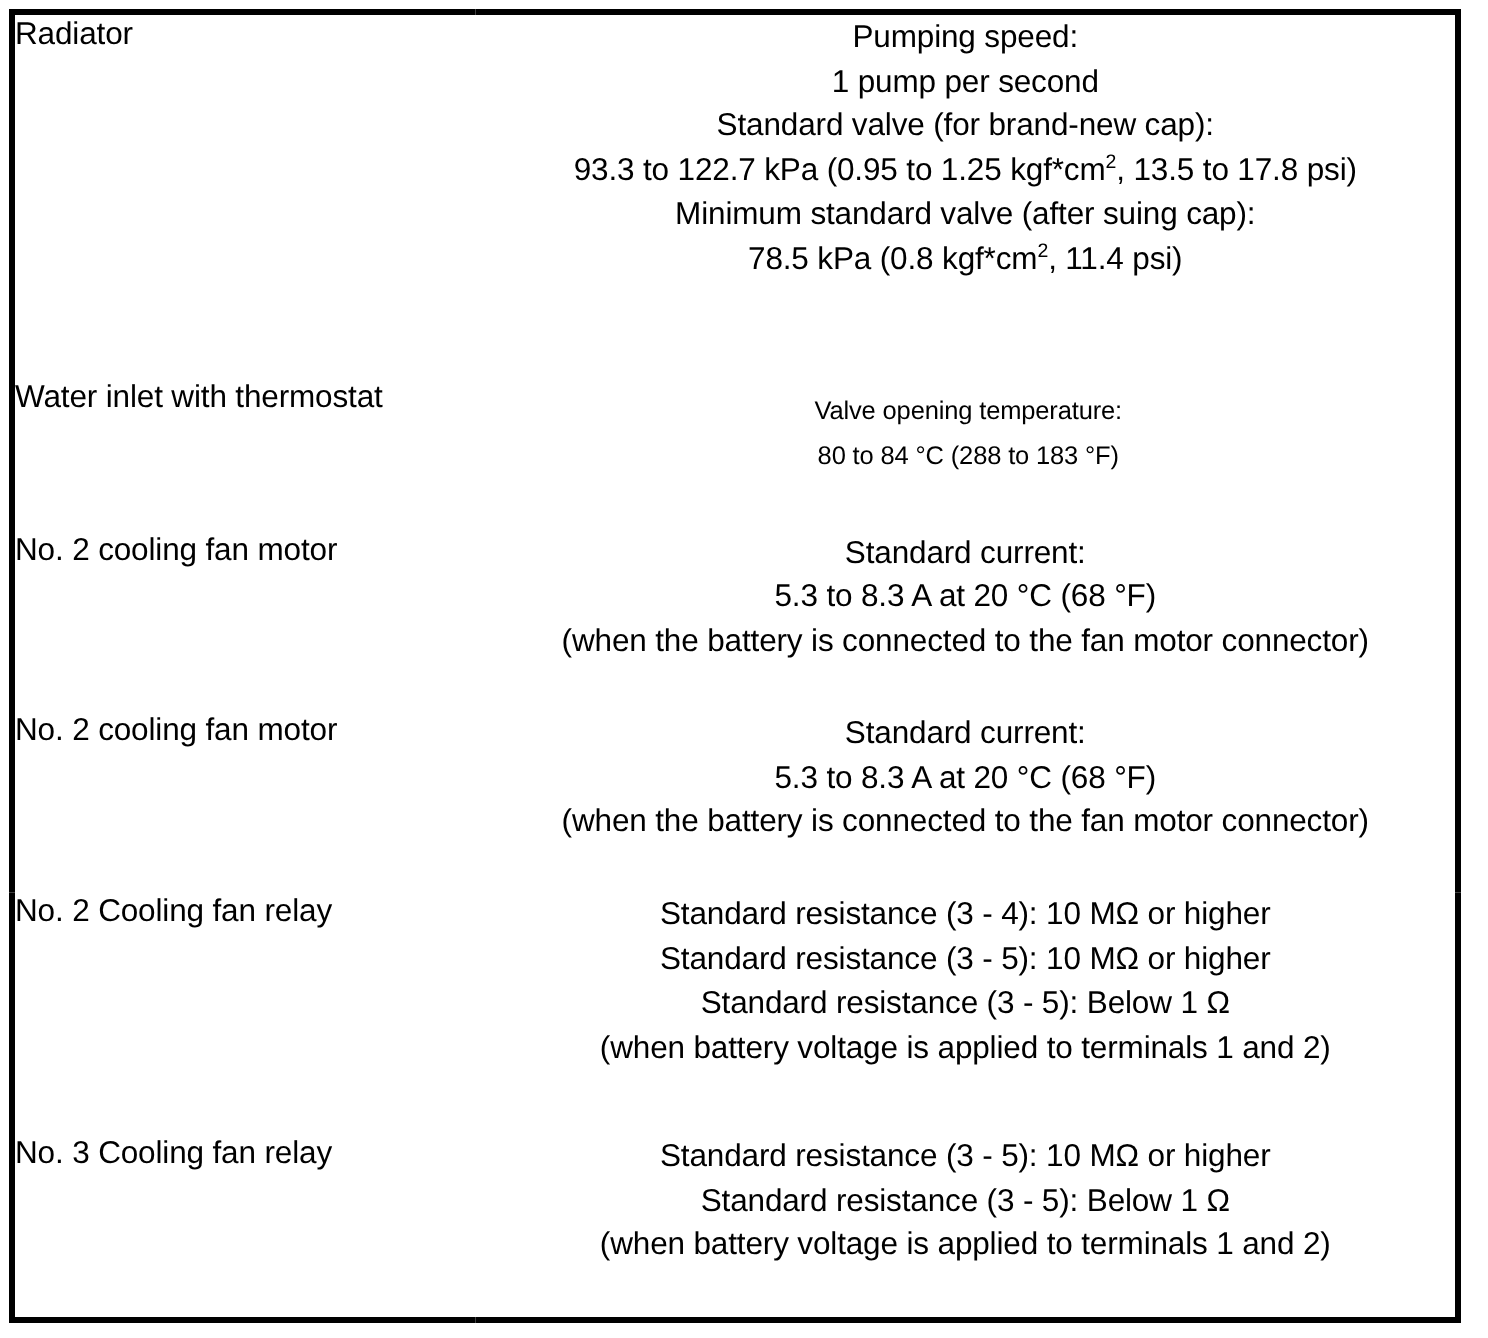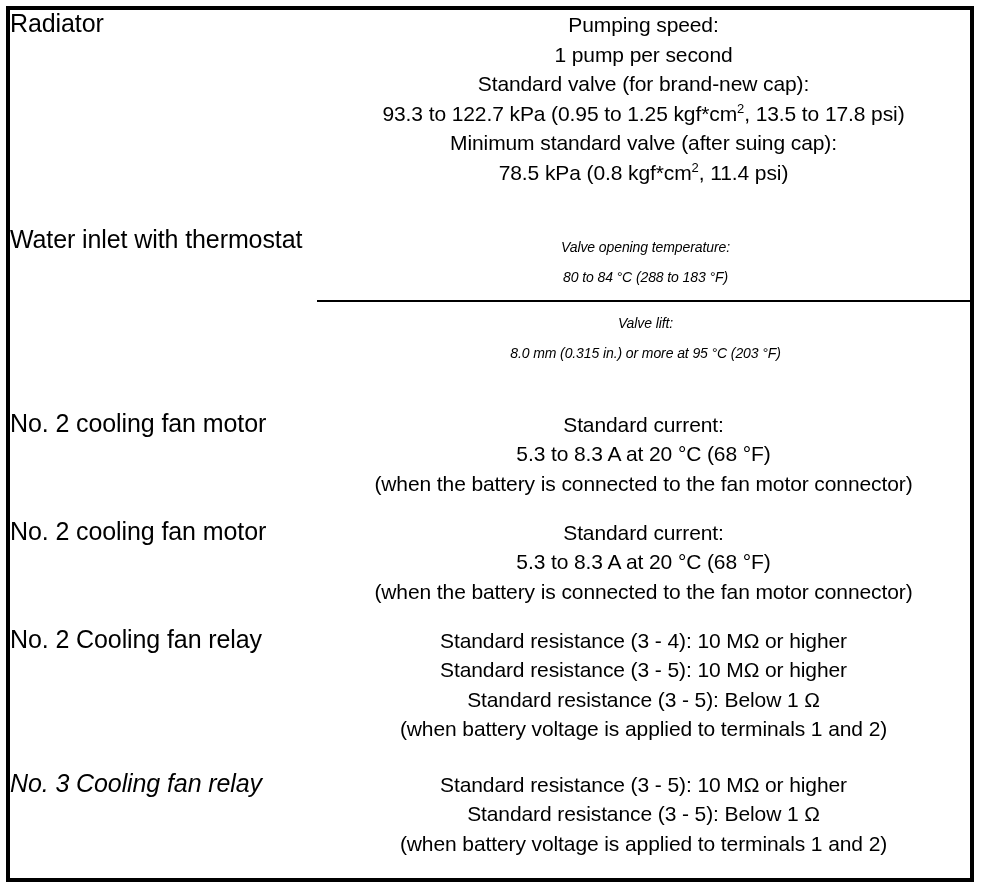--- a/index.html
+++ b/index.html
@@ -38,26 +38,26 @@
     vertical-align: top;
   }
 
   
   td.name-cell {
     width: 307px;
     border-right: 3px solid #000000;
     border-bottom: 3px solid #000000;
     vertical-align: middle;
     padding: 0 0 0 8px;
-    font-size: 25px;
+    font-size: 21px;
     line-height: 26px;
     letter-spacing: -0.1px;
     white-space: nowrap;
   }
-  tr.last-row td.name-cell { border-bottom: 0; font-style: italic; }
+  tr.last-row td.name-cell { border-bottom: 0; }
 
   
   td.value-cell {
     border-bottom: 3px solid #000000;
     padding: 7px 6px 8px 10px;
     font-size: 21px;
     line-height: 29.5px;
     letter-spacing: -0.1px;
     text-align: center;
   }
@@ -66,25 +66,24 @@
   
   td.value-cell.nested { padding: 0; }
   table.sub-table {
     border-collapse: collapse;
     width: 100%;
     table-layout: fixed;
   }
   table.sub-table td {
     padding: 7px 6px 8px 10px;
     border-bottom: 2px solid #000000;
-    font-size: 14px;
+    font-size: 17px;
     line-height: 29.5px;
     letter-spacing: -0.1px;
     vertical-align: top;
-    font-style: italic;
   }
   table.sub-table tr:last-child td { border-bottom: 0; }
 
   .line { display: block; white-space: nowrap; }
   sup { font-size: 0.62em; vertical-align: super; line-height: 0; }
 </style>
 </head>
 <body>
 
 <div class="spec-table-wrap">
@@ -105,26 +104,20 @@
 
       <tr>
         <td class="name-cell">Water inlet with thermostat</td>
         <td class="value-cell nested">
           <table class="sub-table">
             <tbody>
               <tr>
                 <td>
                     <span class="line">Valve opening temperature:</span>
                     <span class="line">80 to 84 °C (288 to 183 °F)</span>
-                  </td>
-              </tr>
-              <tr>
-                <td>
-                    <span class="line">Valve lift:</span>
-                    <span class="line">8.0 mm (0.315 in.) or more at 95 °C (203 °F)</span>
                   </td>
               </tr>
             </tbody>
           </table>
         </td>
       </tr>
 
       <tr>
         <td class="name-cell">No. 2 cooling fan motor</td>
         <td class="value-cell">

